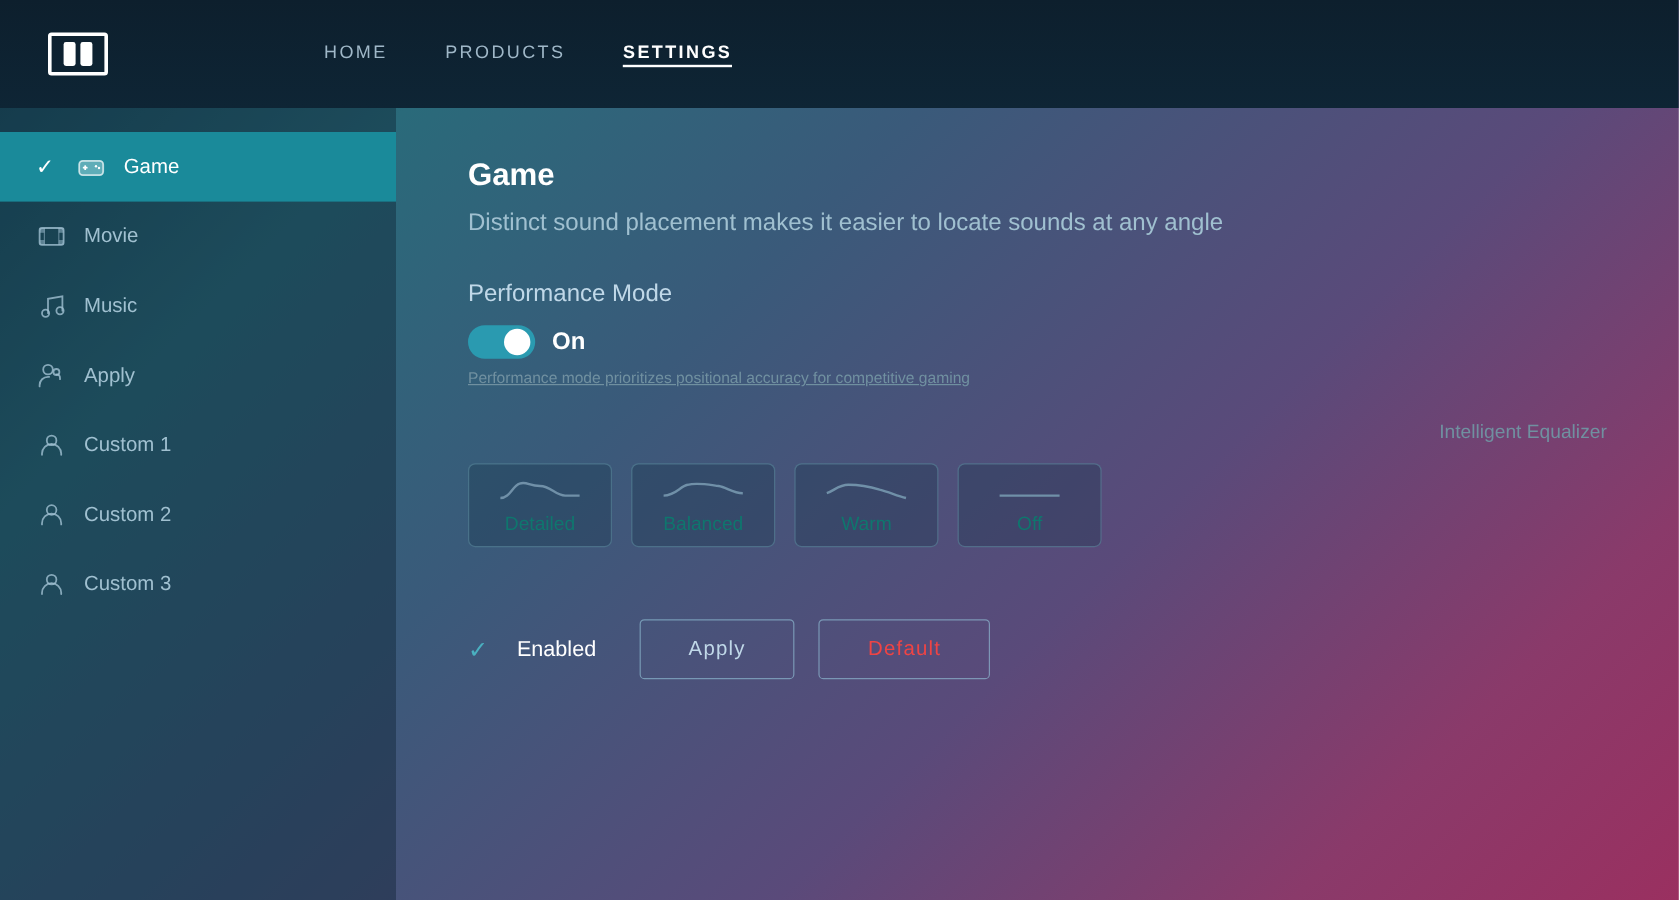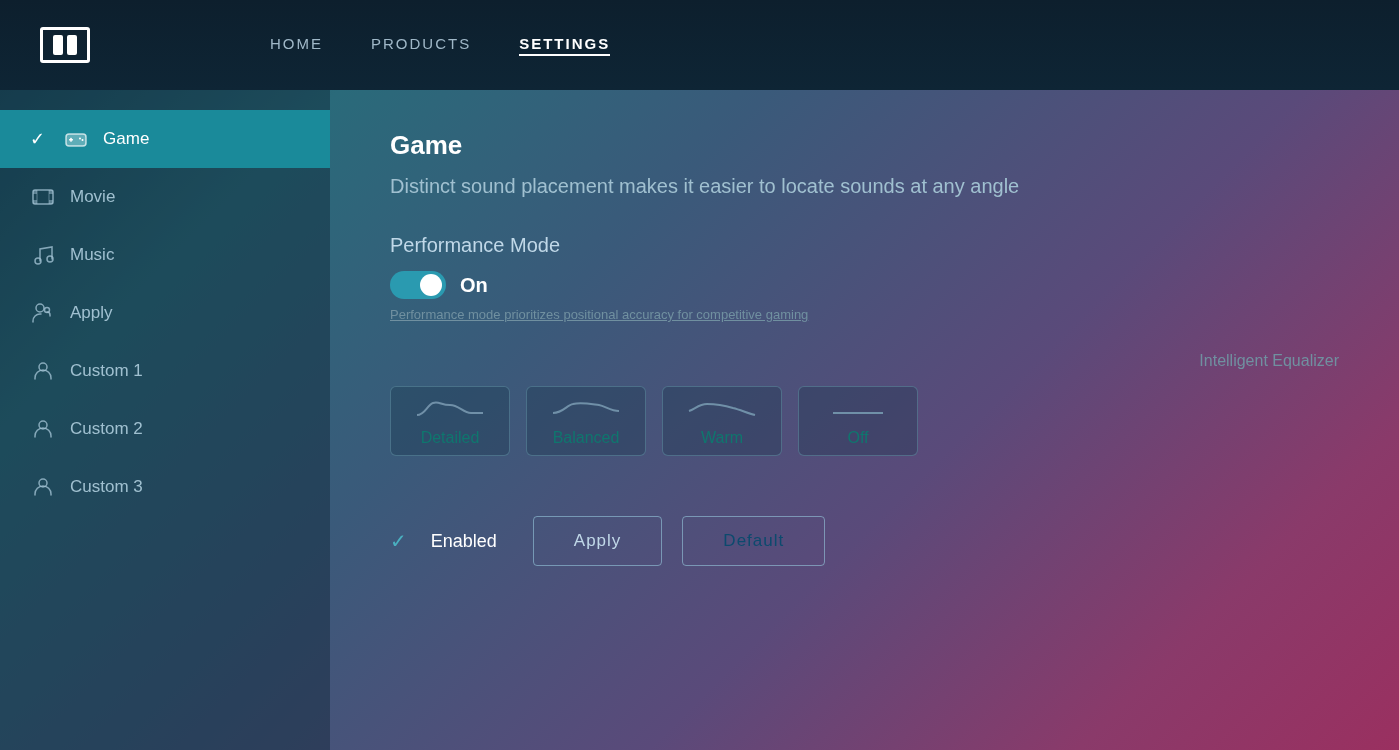--- a/index.html
+++ b/index.html
@@ -253,21 +253,21 @@
 
     .btn-apply {
       background: transparent;
       border: 1.5px solid rgba(150, 200, 220, 0.6);
       color: #c0d8e8;
     }
 
     .btn-default {
       background: transparent;
       border: 1.5px solid rgba(150, 200, 220, 0.6);
-      color: #0c4a6e;
+      color: #ef4444;
     }
 
     
     .eq-curve-detailed path { fill: none; stroke: #7090a8; stroke-width: 2; }
     .eq-curve-balanced path { fill: none; stroke: #7090a8; stroke-width: 2; }
     .eq-curve-warm path { fill: none; stroke: #7090a8; stroke-width: 2; }
     .eq-curve-off line { stroke: #7090a8; stroke-width: 2; }
   </style>
 </head>
 <body>

